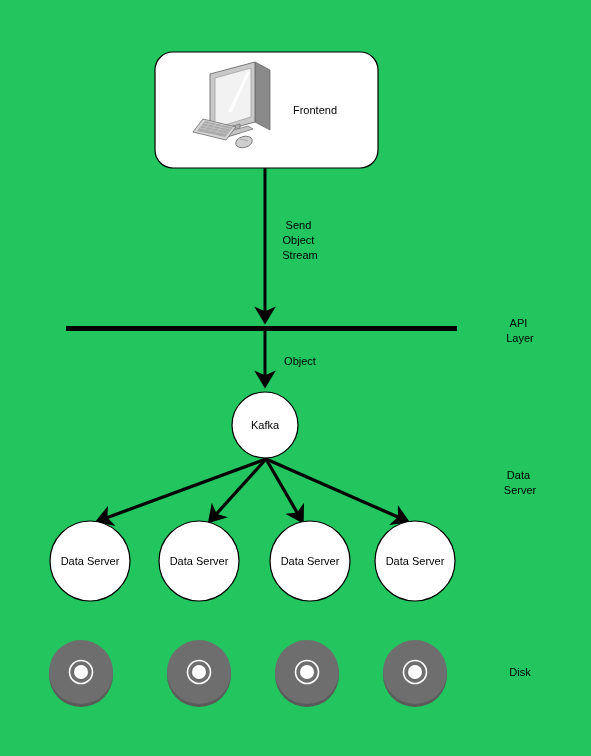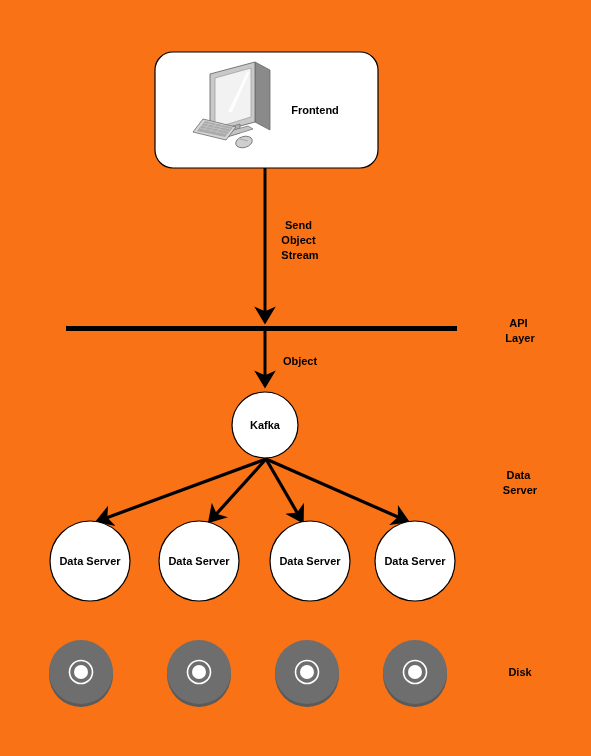--- a/index.html
+++ b/index.html
@@ -11,22 +11,21 @@
     width: 591px;
     height: 756px;
     font-family: "Liberation Sans", sans-serif;
     color: #000000;
     overflow: hidden;
   }
   #canvas {
     position: relative;
     width: 591px;
     height: 756px;
-    background: #f97316;
-    font-weight: bold;
+    background: #22c55e;
   }
   svg.layer {
     position: absolute;
     top: 0;
     left: 0;
     width: 591px;
     height: 756px;
   }
   .node-label {
     font-family: "Liberation Sans", sans-serif;

